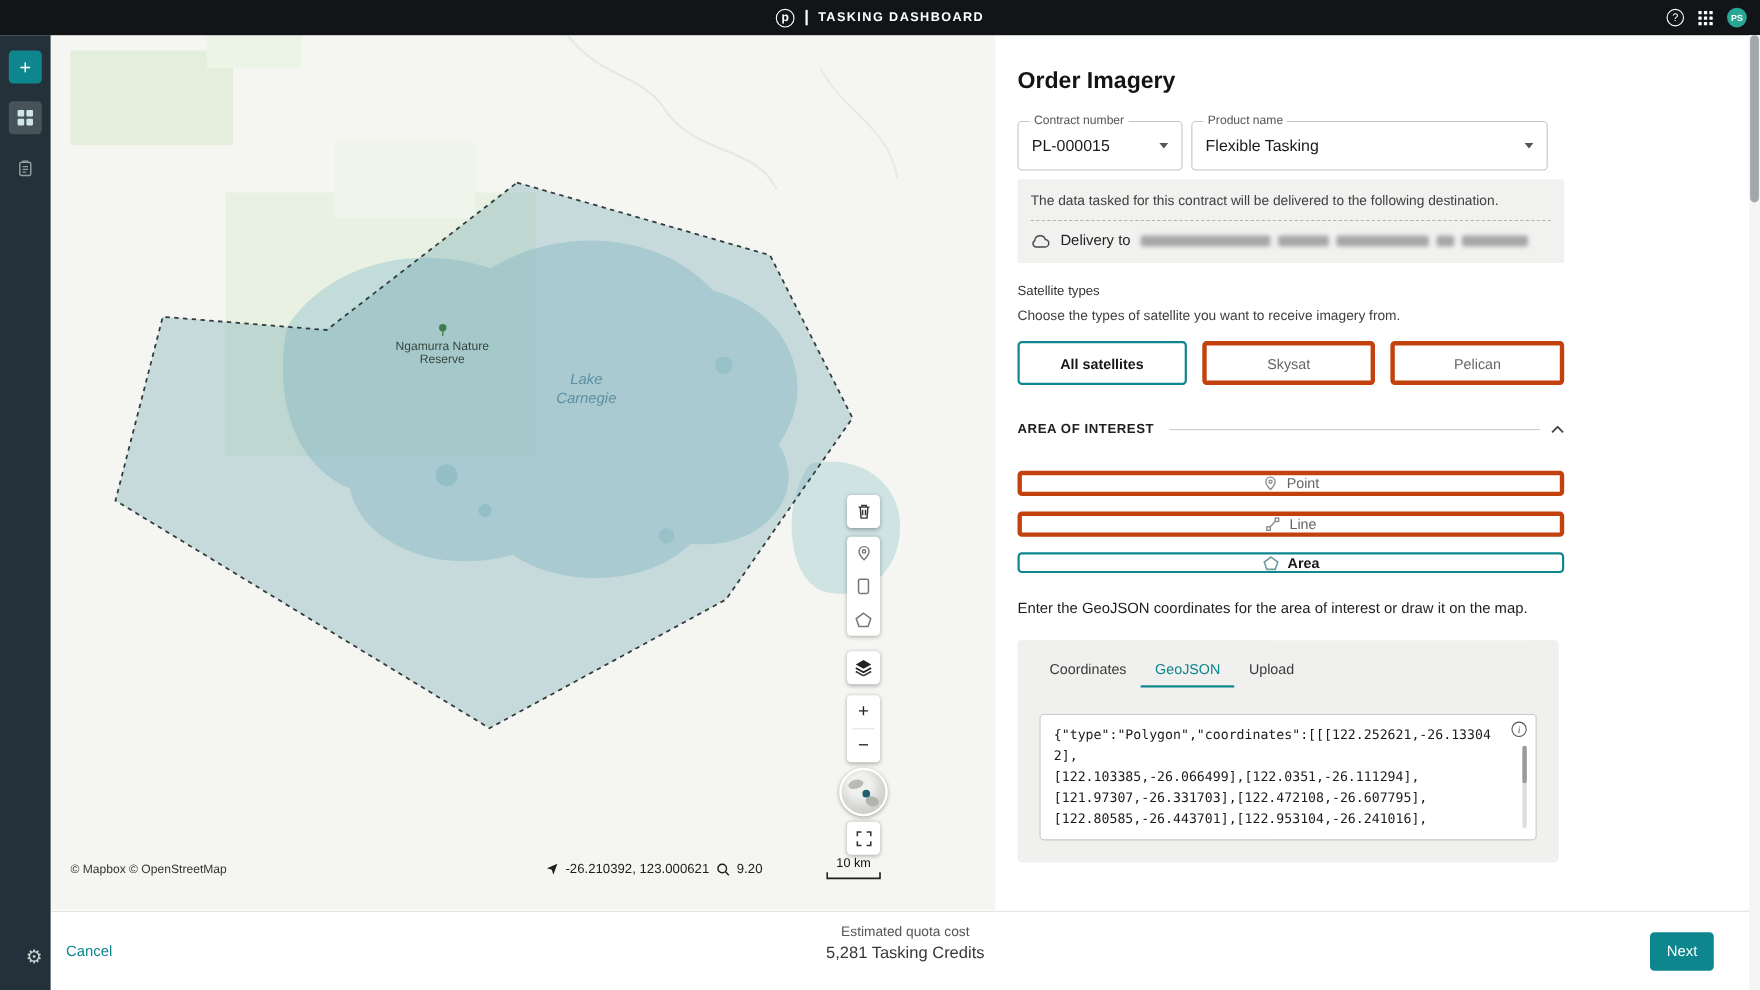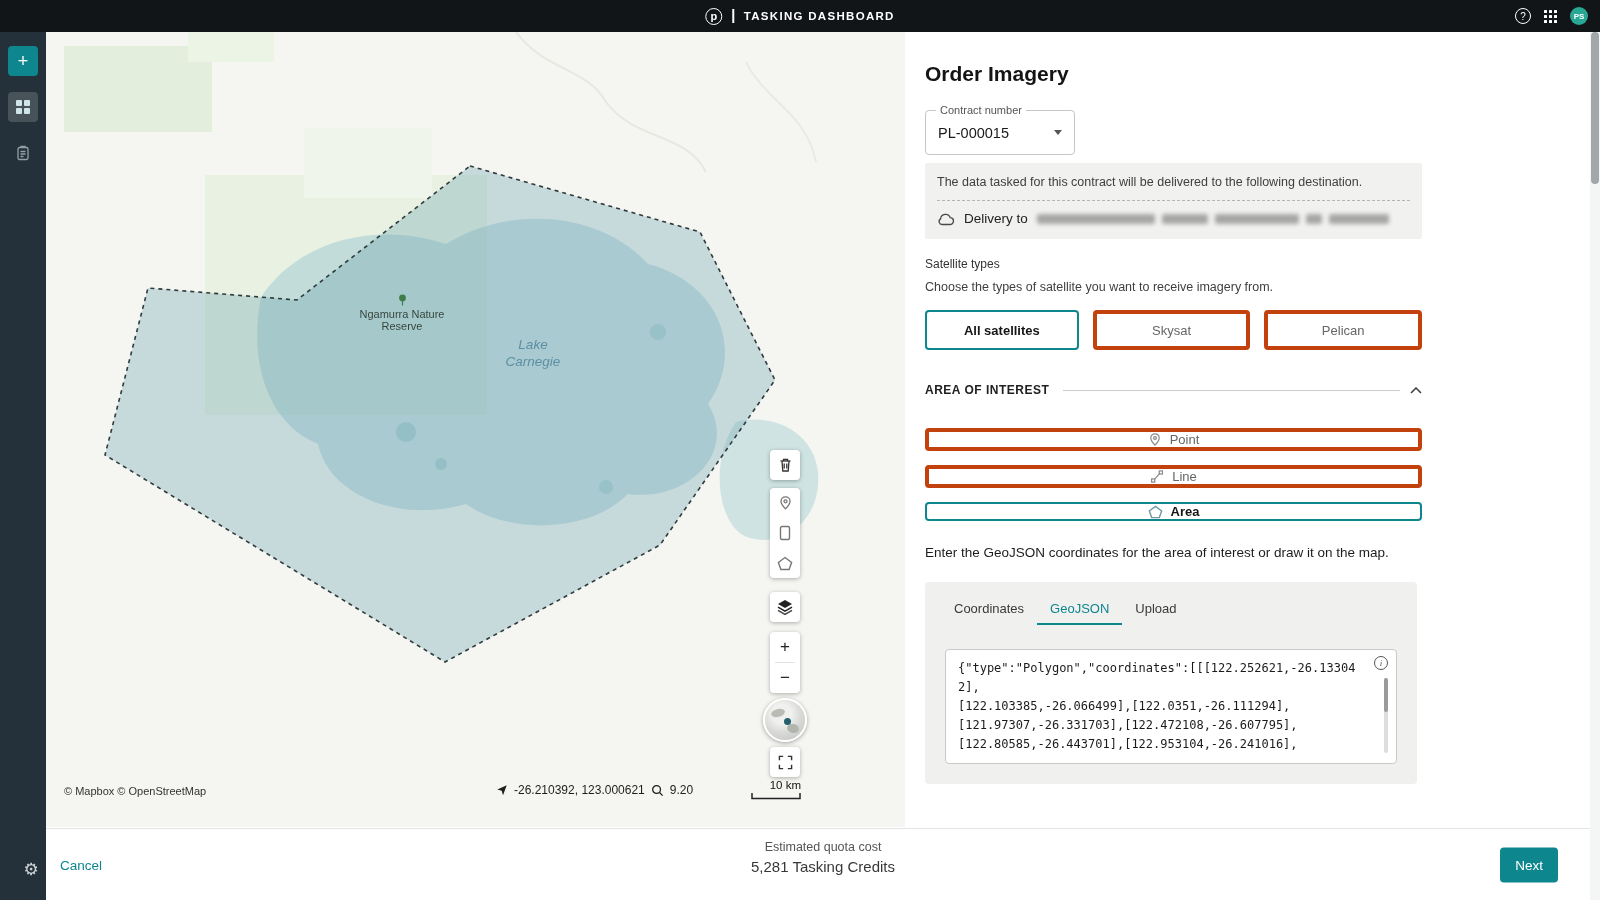--- a/index.html
+++ b/index.html
@@ -51,21 +51,21 @@
   .mini-globe { position:absolute; left:717px; top:666px; width:44px; height:44px; border-radius:50%;
     background:radial-gradient(circle at 42% 35%, #f0f0ee 0 28%, #d8d9d6 55%, #bfc1bd 100%);
     box-shadow:0 1px 4px rgba(0,0,0,.35); border:2px solid #fff; cursor:pointer; }
   .mini-globe .dot { position:absolute; left:19px; top:18px; width:7px; height:7px; border-radius:50%; background:#23606b; }
   .mini-globe .land { position:absolute; left:6px; top:9px; width:14px; height:8px; border-radius:50%; background:#b9bcb4; transform:rotate(-15deg); }
   .mini-globe .land2 { position:absolute; left:22px; top:24px; width:12px; height:9px; border-radius:50%; background:#b2b5ad; transform:rotate(12deg); }
 
   .map-attribution { position:absolute; left:18px; top:753px; font-size:11px; color:#333; }
   .coords-row { position:absolute; left:450px; top:751px; display:flex; align-items:center; gap:6px;
     font-size:12px; color:#1e1e1e; }
-  .scale { position:absolute; left:705px; top:747px; width:50px; text-align:right; font-size:11.5px; color:#111; }
+  .scale { position:absolute; left:705px; top:747px; width:50px; text-align:center; font-size:11.5px; color:#111; }
   .scale svg { display:block; margin-top:1px; }
 
   
   .panel { position:absolute; left:905px; top:32px; width:685px; height:795px; background:#fff; overflow:hidden; }
   .panel-inner { margin:30px 0 0 20px; width:497px; }
   .panel-title { font-size:21px; font-weight:700; color:#141414; margin:0 0 24px 0; }
 
   .field { position:relative; border:1px solid #c6c6c6; border-radius:4px; height:45px;
     display:flex; align-items:center; padding:0 12px; background:#fff; }
   .field-label { position:absolute; top:-7px; left:10px; background:#fff; padding:0 4px;
@@ -310,20 +310,25 @@
   <div class="panel-inner">
     <h1 class="panel-title">Order Imagery</h1>
 
 
     <div class="field-row">
       <div class="field w-contract">
         <span class="field-label">Contract number</span>
         <span class="field-value">PL-000015</span>
         <span class="caret-down"></span>
       </div>
+      <div class="field w-product">
+        <span class="field-label">Product name</span>
+        <span class="field-value">Flexible Tasking</span>
+        <span class="caret-down"></span>
+      </div>
     </div>
 
     <div class="delivery-box">
       <div class="delivery-note">The data tasked for this contract will be delivered to the following destination.</div>
       <div class="delivery-row">
         <svg width="18" height="14" viewBox="0 0 18 14" fill="none" stroke="#4a4a4a" stroke-width="1.3">
           <path d="M5.2 12.5 h7.6 a3.4 3.4 0 0 0 .5 -6.8 A5 5 0 0 0 3.6 6.9 A3 3 0 0 0 5.2 12.5 Z"></path>
         </svg>
         <span>Delivery to</span>
         <span>

